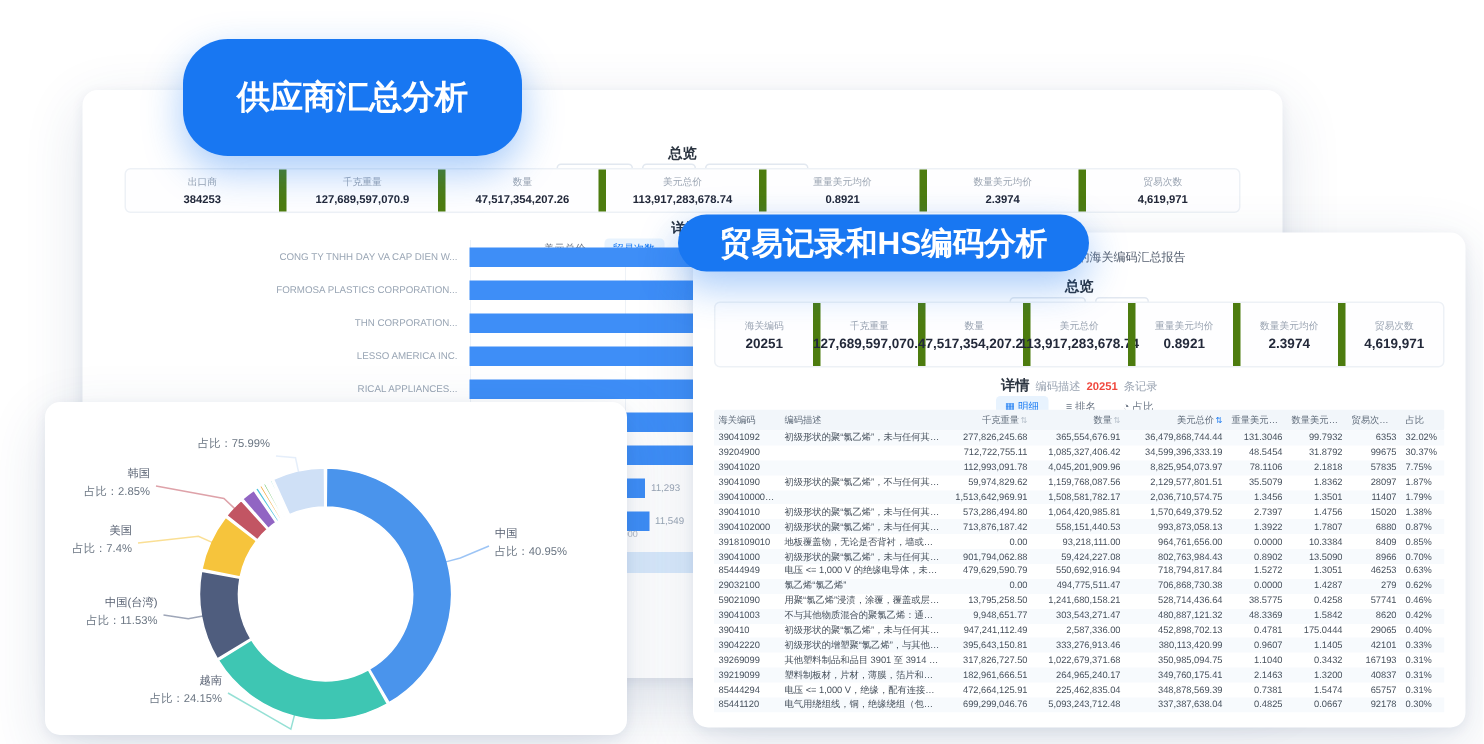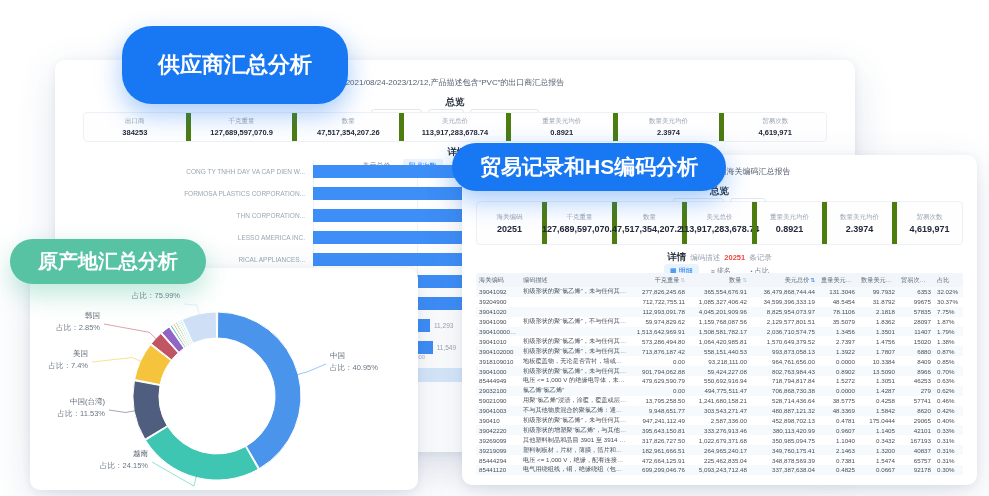--- a/index.html
+++ b/index.html
@@ -8,21 +8,21 @@
   .card{position:absolute;background:#fff;border-radius:10px;
         box-shadow:0 12px 40px rgba(40,70,120,.14),0 2px 8px rgba(40,70,120,.08);}
   .card-a{left:55px;top:60px;width:800px;height:392px;z-index:1;}
   .card-b{left:462px;top:155px;width:515px;height:330px;z-index:3;}
   .card-c{left:30px;top:268px;width:388px;height:222px;z-index:4;}
   .pill{position:absolute;z-index:10;display:flex;align-items:center;justify-content:center;
         color:#fff;font-weight:bold;border-radius:30px;white-space:nowrap;}
   .pill-blue{background:#1877F2;box-shadow:0 10px 26px rgba(24,119,242,.38);}
   .pill-green{background:#57C3A3;box-shadow:0 10px 26px rgba(87,195,163,.40);}
   .pill-supplier{left:122px;top:26px;height:46px;padding:16px 36px;font-size:22px;}
-  .pill-trade{left:452px;top:143px;height:48px;padding:0 28px;font-size:21px;}
+  .pill-trade{left:452px;top:143px;height:38px;padding:0 28px;font-size:21px;}
   .pill-origin{left:10px;top:239px;height:45px;padding:0 28px;font-size:20px;}
   .card-title{position:absolute;left:0;right:0;text-align:center;font-size:8px;color:#566070;}
   .card-a .card-title{top:17px;}
   .card-b .card-title{top:11px;}
   .sec-label{font-size:9.5px;font-weight:bold;color:#2b3440;}
   .hrow{position:absolute;display:flex;align-items:center;justify-content:space-between;flex-direction:column;}
   .a-overview{left:28px;right:28px;top:36px;}
   .a-detail{left:28px;right:24px;top:86px;}
   .b-overview{left:14px;right:14px;top:30px;}
   .b-detail{left:14px;right:14px;top:96px;}
@@ -74,21 +74,20 @@
   .donut-label{position:absolute;font-size:7.5px;color:#6b7683;line-height:1.6;white-space:nowrap;}
   .donut-label .dname{color:#596273;}
   .donut-label.right{text-align:right;}
 </style>
 </head>
 <body>
 
 <div class="stage">
 
   <section class="card card-a">
-    <div class="card-title">2021/08/24-2023/12/12,产品描述包含“PVC”的出口商汇总报告</div>
     <div class="hrow a-overview">
       <span class="sec-label">总览</span>
       <div class="btn-group" id="a-btns">
           <button class="btn">
             <span class="bicon" style="color: rgb(46, 126, 247);">↓</span>
             <span>合并下载</span>
           </button>
           <button class="btn">
             <span class="bicon" style="color: rgb(245, 166, 35);">↑</span>
             <span>导出</span>
@@ -556,14 +555,13 @@
           <div class="dpct">占比：2.85%</div>
         </div>
         <div class="donut-label right" style="right: 238px; top: 22px;">
           <div class="dpct">占比：75.99%</div>
         </div>
       </div>
   </section>
 
   <div class="pill pill-blue pill-supplier">供应商汇总分析</div>
   <div class="pill pill-blue pill-trade">贸易记录和HS编码分析</div>
-  <div class="pill pill-green pill-origin">原产地汇总分析</div>
 </div>
 
 </body></html>

